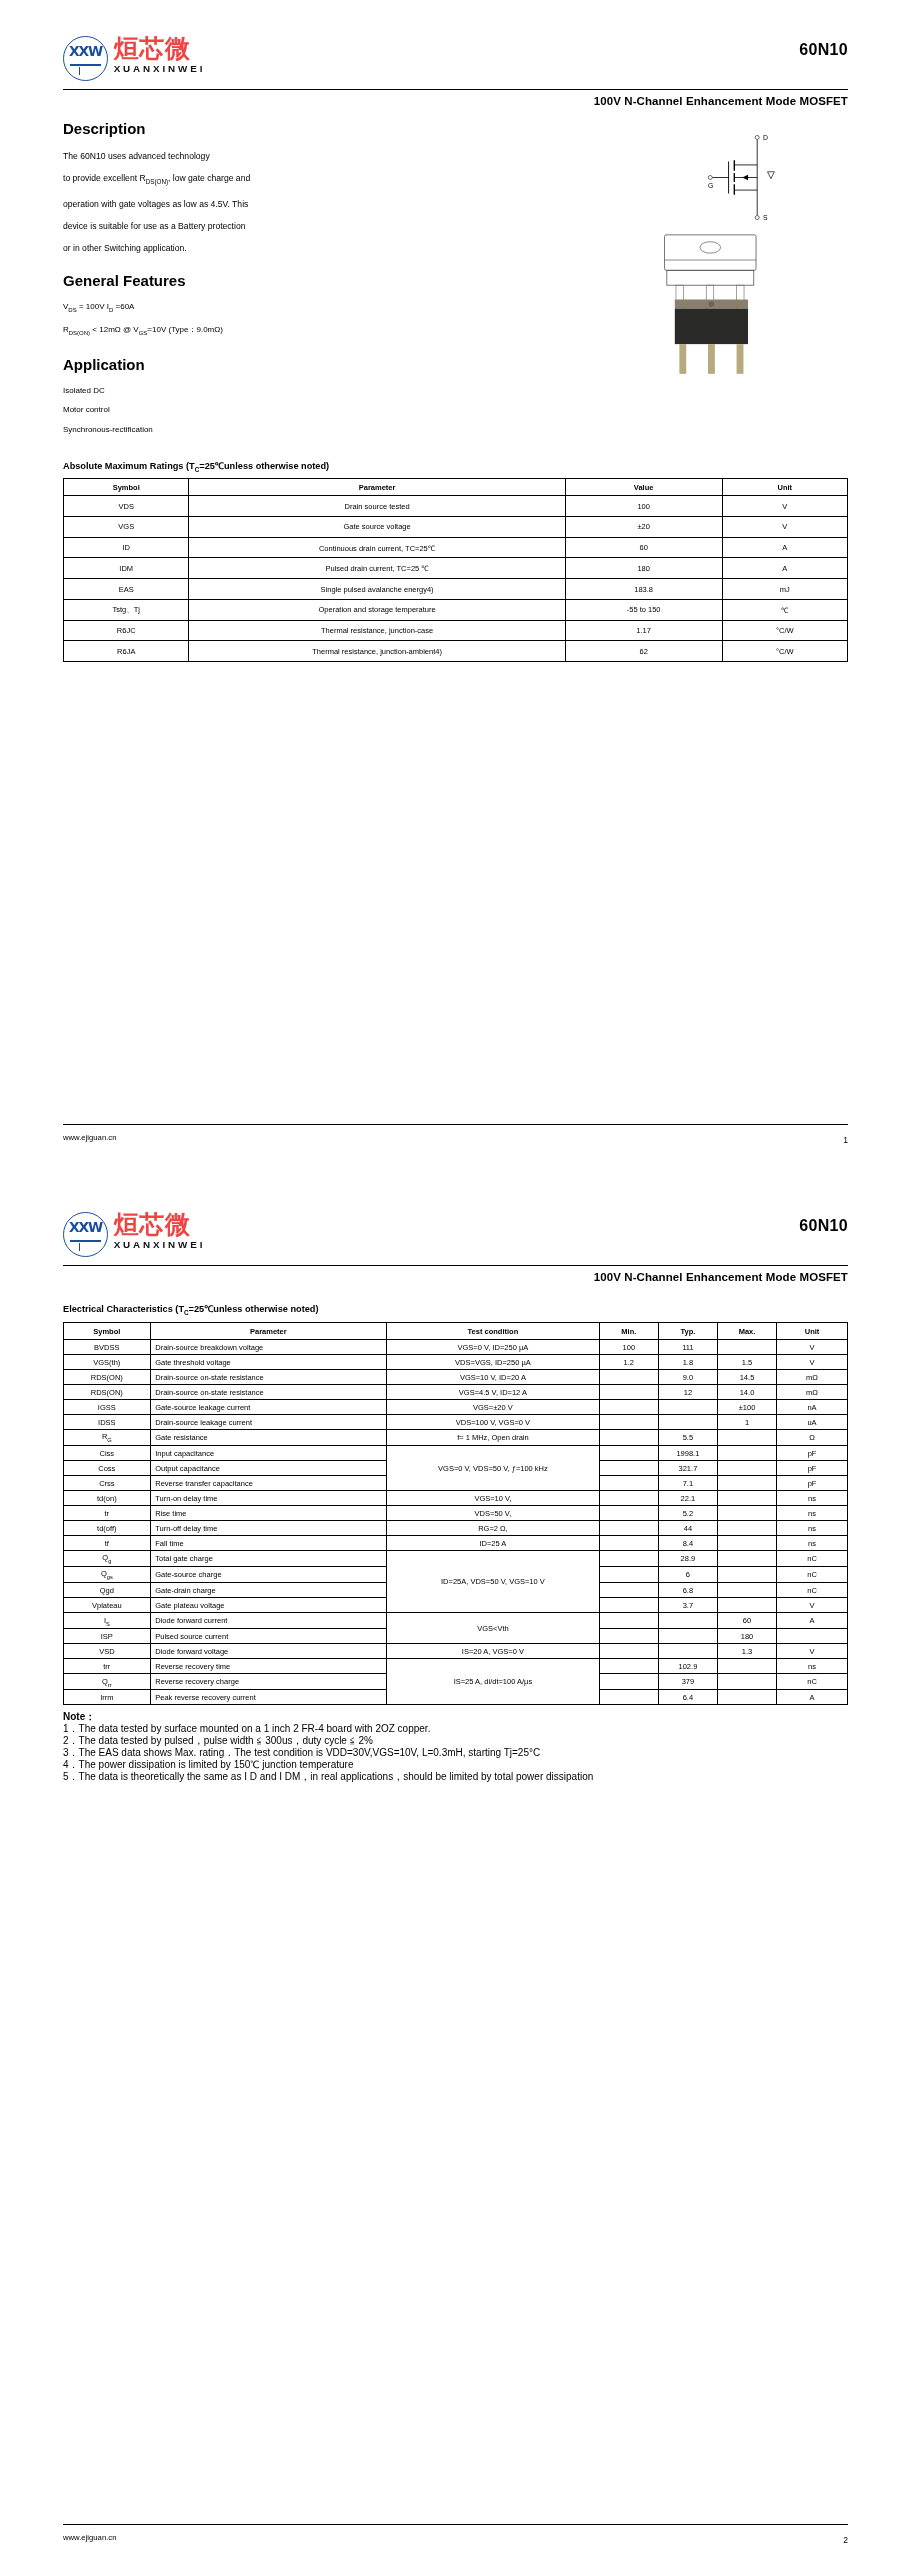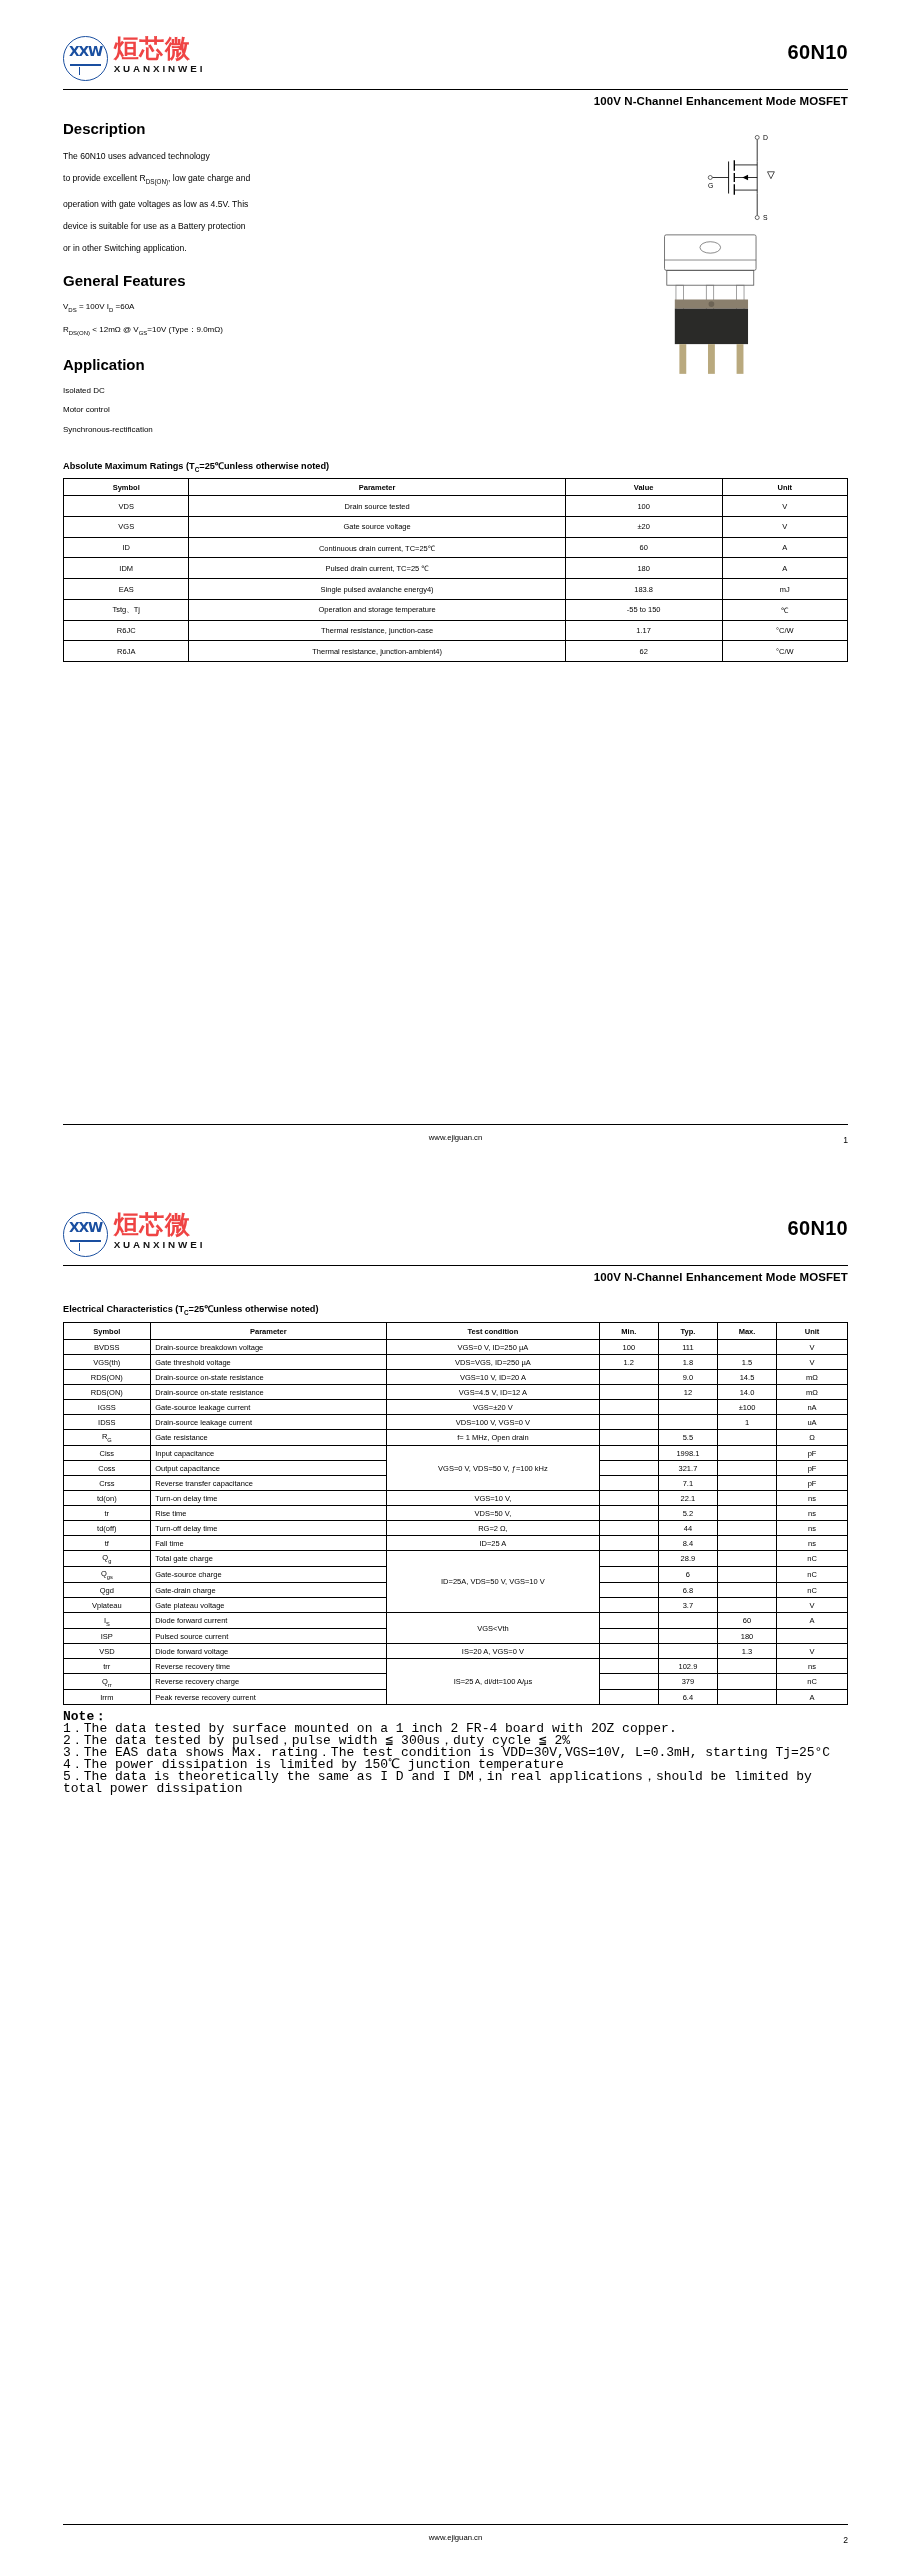--- a/index.html
+++ b/index.html
@@ -77,21 +77,21 @@
     font-size: 9.8px;
     font-weight: bold;
     letter-spacing: 2.9px;
     color: #111;
     margin-top: 2.9px;
   }
   .part-number {
     position: absolute;
     right: 0;
     top: 41px;
-    font-size: 20px;
+    font-size: 16px;
     font-weight: bold;
     letter-spacing: 0.3px;
   }
   .header-rule {
     border-bottom: 1.1px solid #000;
     margin-top: 3.4px;
   }
   .subtitle {
     text-align: right;
     font-size: 11.5px;
@@ -165,37 +165,35 @@
   .tbl-ec col.e4 { width: 7.5%; }
   .tbl-ec col.e5 { width: 7.5%; }
   .tbl-ec col.e6 { width: 7.5%; }
   .tbl-ec col.e7 { width: 9%; }
   .tbl-ec .l { text-align: left; padding-left: 4.6px; }
   .sub { font-size: 5.7px; vertical-align: sub; }
 
   
   .notes {
     margin-top: 5.7px;
-    font-size: 13px;
+    font-size: 10px;
     line-height: 12px;
-    font-family: Liberation Mono, monospace;
   }
   .notes .nt-title { font-weight: bold; }
 
   
   .footer {
     position: absolute;
     left: 63px; right: 63px;
     bottom: 34px;
   }
   .footer-rule { border-top: 1.1px solid #000; }
   .footer-inner {
     position: relative;
     margin-top: 8px;
-    text-align: center;
     font-size: 7.7px;
   }
   .page-num {
     position: absolute;
     right: 0;
     top: 2.3px;
     font-size: 8.6px;
   }
 </style>
 </head>

